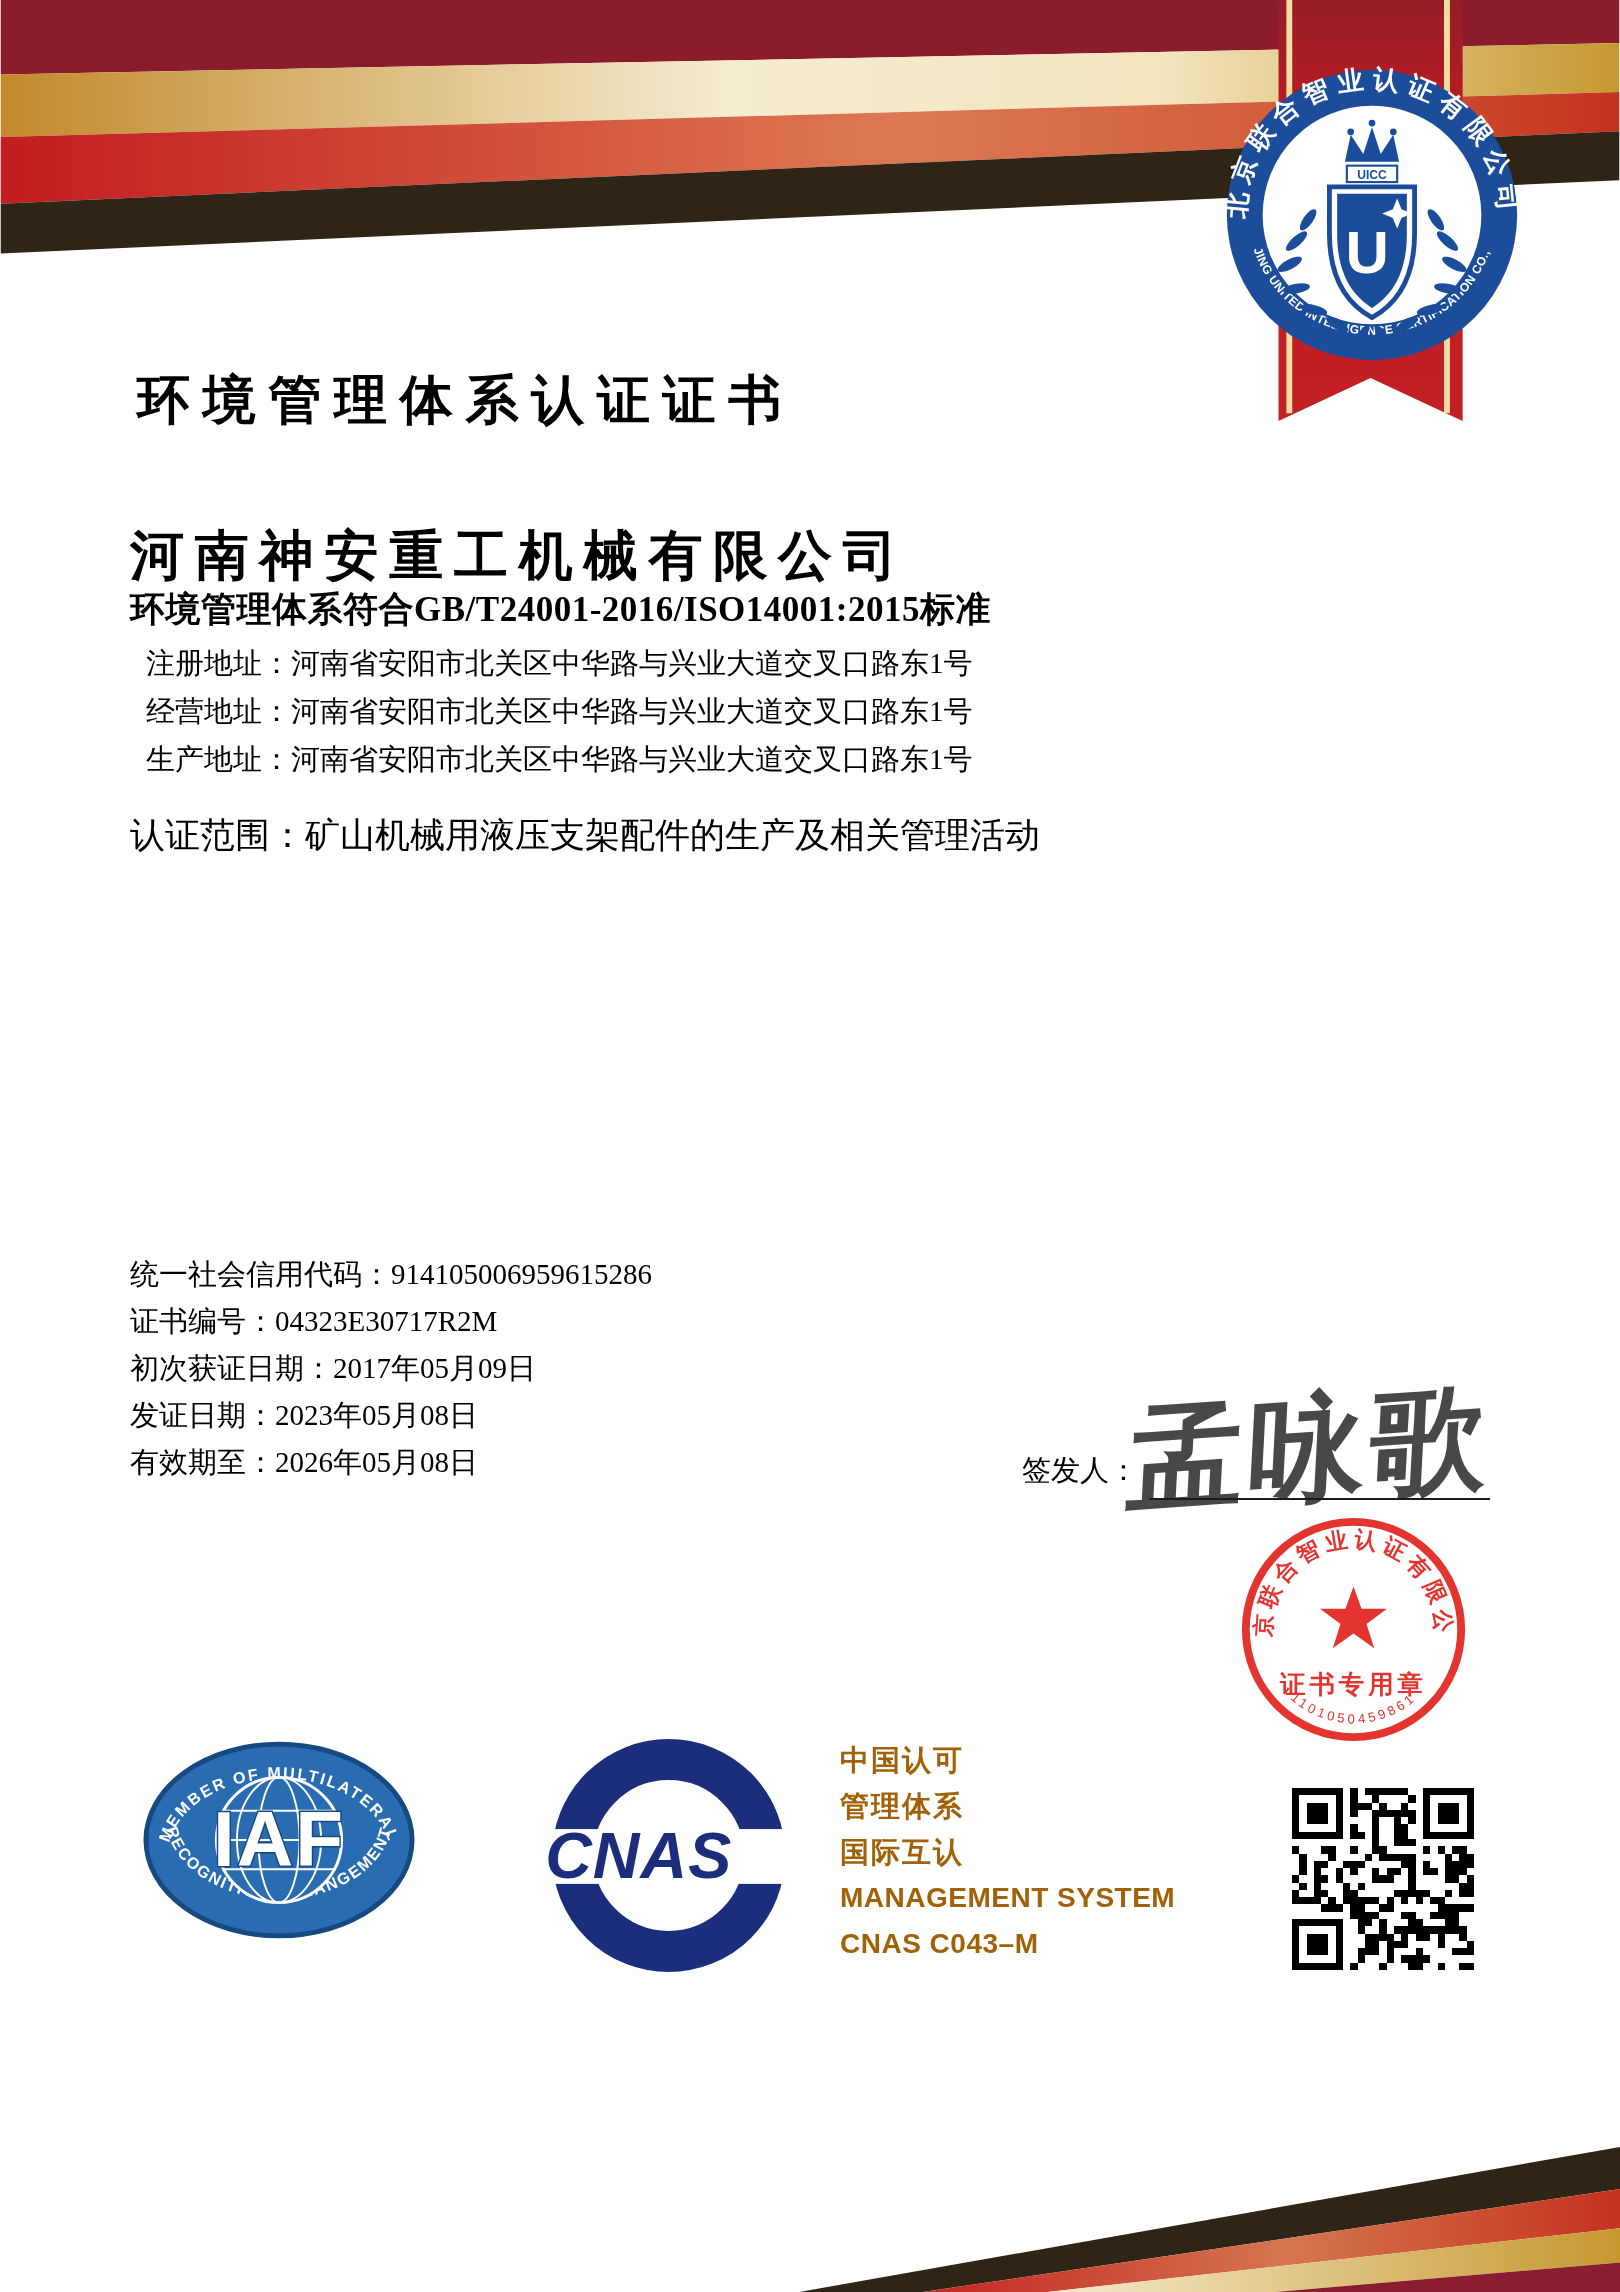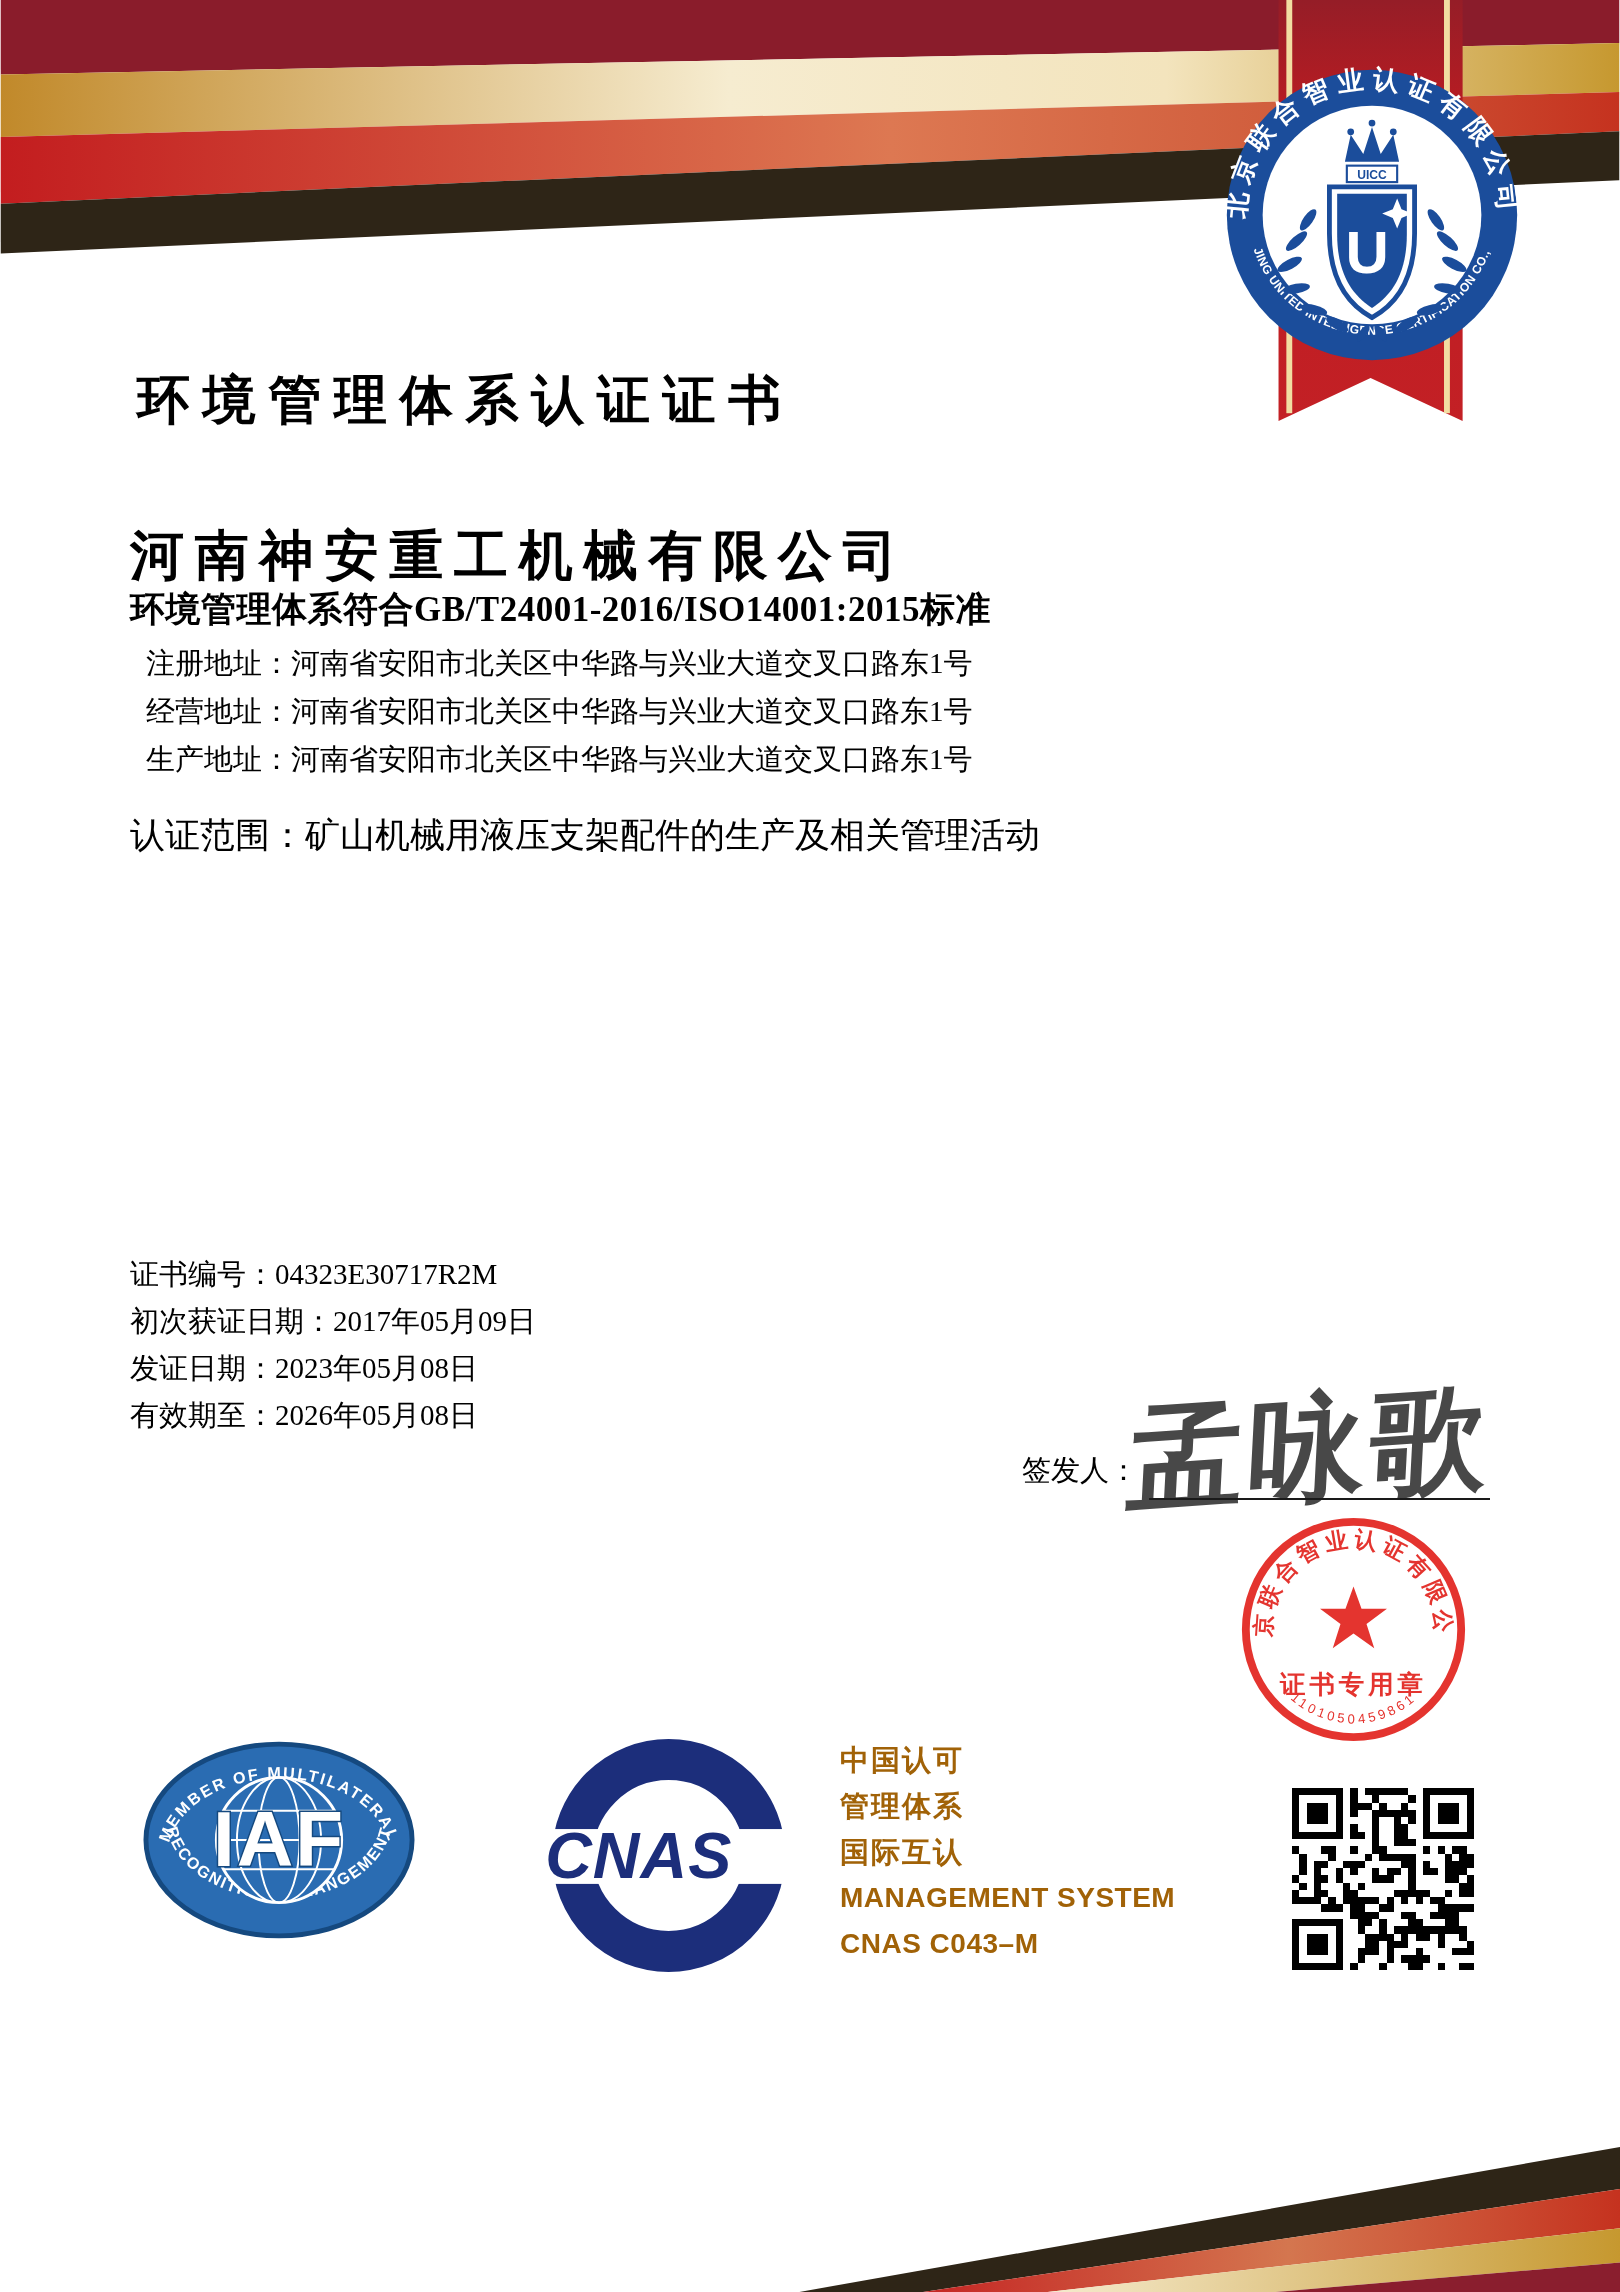--- a/index.html
+++ b/index.html
@@ -114,20 +114,21 @@
 
   <div class="abs addr">
     <div>注册地址：河南省安阳市北关区中华路与兴业大道交叉口路东1号</div>
     <div>经营地址：河南省安阳市北关区中华路与兴业大道交叉口路东1号</div>
     <div>生产地址：河南省安阳市北关区中华路与兴业大道交叉口路东1号</div>
   </div>
 
   <div class="abs scope">认证范围：矿山机械用液压支架配件的生产及相关管理活动</div>
 
   <div class="abs details">
+    <div>统一社会信用代码：914105006959615286</div>
     <div>证书编号：04323E30717R2M</div>
     <div>初次获证日期：2017年05月09日</div>
     <div>发证日期：2023年05月08日</div>
     <div>有效期至：2026年05月08日</div>
   </div>
 
   <div class="abs signer">签发人：</div>
   <div class="abs signature">孟咏歌</div>
   <div class="abs sigline"></div>
 

